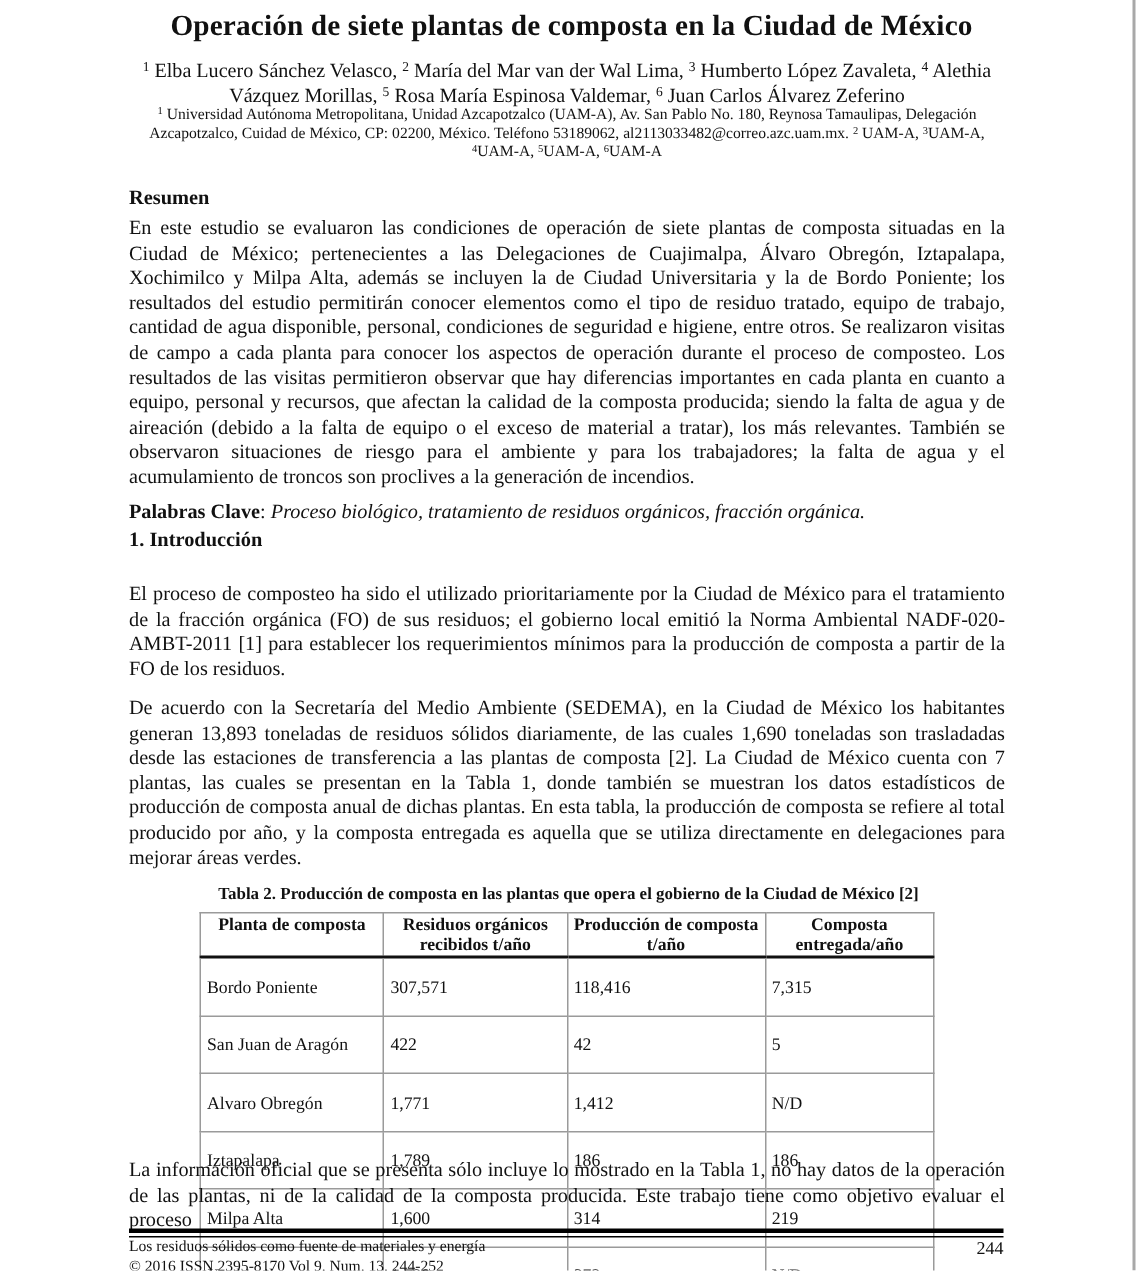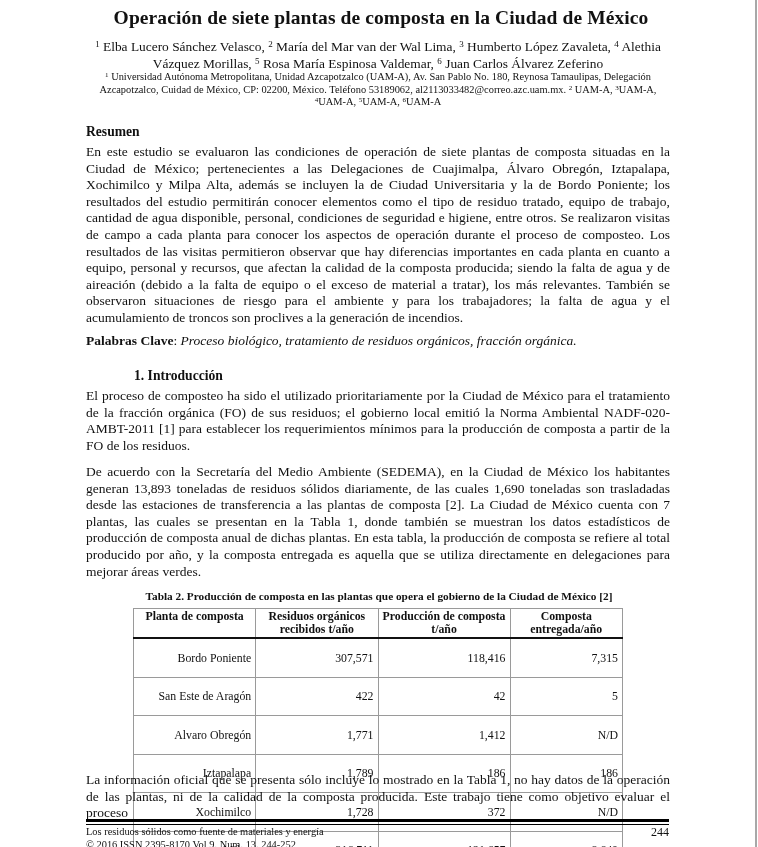--- a/index.html
+++ b/index.html
@@ -35,21 +35,21 @@
     .tcap {
       position: absolute; left: 0; width: 758px; top: 590px; text-align: center;
       font-weight: bold; font-size: 11.3px;
     }
     table.t {
       position: absolute; left: 133px; top: 608px; width: 490px;
       border-collapse: collapse; font-size: 11.8px; line-height: 13.2px;
     }
     table.t th, table.t td { border: 1px solid #9a9a9a; padding: 12px 4px; }
     table.t th { font-weight: bold; text-align: center; vertical-align: top; padding-top: 1px; padding-bottom: 1px; border-bottom: 2px solid #111; }
-    table.t td { text-align: right; height: 13.5px; }
+    table.t td { text-align: left; height: 13.5px; }
     table.t tbody tr:last-child td { border-bottom: 2px solid #111; }
     .rule-thick { position: absolute; left: 86px; top: 819px; width: 583px; height: 3px; background: #000; }
     .rule-thin { position: absolute; left: 86px; top: 824px; width: 583px; height: 1px; background: #000; }
     .foot {
       position: absolute; left: 86px; top: 826px; width: 583px; font-size: 10.4px; line-height: 12.5px;
     }
     .pageno { position: absolute; right: 0; top: 0; font-size: 12px; }
   </style>
 </head>
 <body>
@@ -78,21 +78,21 @@
   <sup>6</sup><span>UAM-A</span>
 </div>
 
 <div class="col h" style="top:124px;">Resumen</div>
 <p class="col p" style="top:144px;">En este estudio se evaluaron las condiciones de operación de siete plantas de composta situadas en la Ciudad de México; pertenecientes a las Delegaciones de Cuajimalpa, Álvaro Obregón, Iztapalapa, Xochimilco y Milpa Alta, además se incluyen la de Ciudad Universitaria y la de Bordo Poniente; los resultados del estudio permitirán conocer elementos como el tipo de residuo tratado, equipo de trabajo, cantidad de agua disponible, personal, condiciones de seguridad e higiene, entre otros. Se realizaron visitas de campo a cada planta para conocer los aspectos de operación durante el proceso de composteo. Los resultados de las visitas permitieron observar que hay diferencias importantes en cada planta en cuanto a equipo, personal y recursos, que afectan la calidad de la composta producida; siendo la falta de agua y de aireación (debido a la falta de equipo o el exceso de material a tratar), los más relevantes. También se observaron situaciones de riesgo para el ambiente y para los trabajadores; la falta de agua y el acumulamiento de troncos son proclives a la generación de incendios.</p>
 
 <div class="col kw" style="top:333px;">
   <b>Palabras Clave</b><span>: </span><i>Proceso biológico, tratamiento de residuos orgánicos, fracción orgánica.</i>
 </div>
 
-<div class="col h" style="top:368px;margin-left:48px;">1. Introducción</div>
+<div class="col h" style="top:352px;">1. Introducción</div>
 <p class="col p" style="top:388px;">El proceso de composteo ha sido el utilizado prioritariamente por la Ciudad de México para el tratamiento de la fracción orgánica (FO) de sus residuos; el gobierno local emitió la Norma Ambiental NADF-020-AMBT-2011 [1] para establecer los requerimientos mínimos para la producción de composta a partir de la FO de los residuos.</p>
 <p class="col p" style="top:464px;">De acuerdo con la Secretaría del Medio Ambiente (SEDEMA), en la Ciudad de México los habitantes generan 13,893 toneladas de residuos sólidos diariamente, de las cuales 1,690 toneladas son trasladadas desde las estaciones de transferencia a las plantas de composta [2]. La Ciudad de México cuenta con 7 plantas, las cuales se presentan en la Tabla 1, donde también se muestran los datos estadísticos de producción de composta anual de dichas plantas. En esta tabla, la producción de composta se refiere al total producido por año, y la composta entregada es aquella que se utiliza directamente en delegaciones para mejorar áreas verdes.</p>
 
 <div class="tcap">Tabla 2. Producción de composta en las plantas que opera el gobierno de la Ciudad de México [2]</div>
 
 <table class="t">
   <thead>
     <tr>
       <th style="width:25%;">Planta de composta</th>
       <th style="width:25%;">Residuos orgánicos recibidos t/año</th>
@@ -101,36 +101,42 @@
     </tr>
   </thead>
   <tbody>
     <tr>
         <td>Bordo Poniente</td>
         <td>307,571</td>
         <td>118,416</td>
         <td>7,315</td>
       </tr>
     <tr>
-        <td>San Este de Aragón</td>
+        <td>San Juan de Aragón</td>
         <td>422</td>
         <td>42</td>
         <td>5</td>
       </tr>
     <tr>
         <td>Alvaro Obregón</td>
         <td>1,771</td>
         <td>1,412</td>
         <td>N/D</td>
       </tr>
     <tr>
         <td>Iztapalapa</td>
         <td>1,789</td>
         <td>186</td>
         <td>186</td>
+      </tr>
+    <tr>
+        <td>Milpa Alta</td>
+        <td>1,600</td>
+        <td>314</td>
+        <td>219</td>
       </tr>
     <tr>
         <td>Xochimilco</td>
         <td>1,728</td>
         <td>372</td>
         <td>N/D</td>
       </tr>
     <tr>
         <td>Milpa</td>
         <td>316,711</td>

